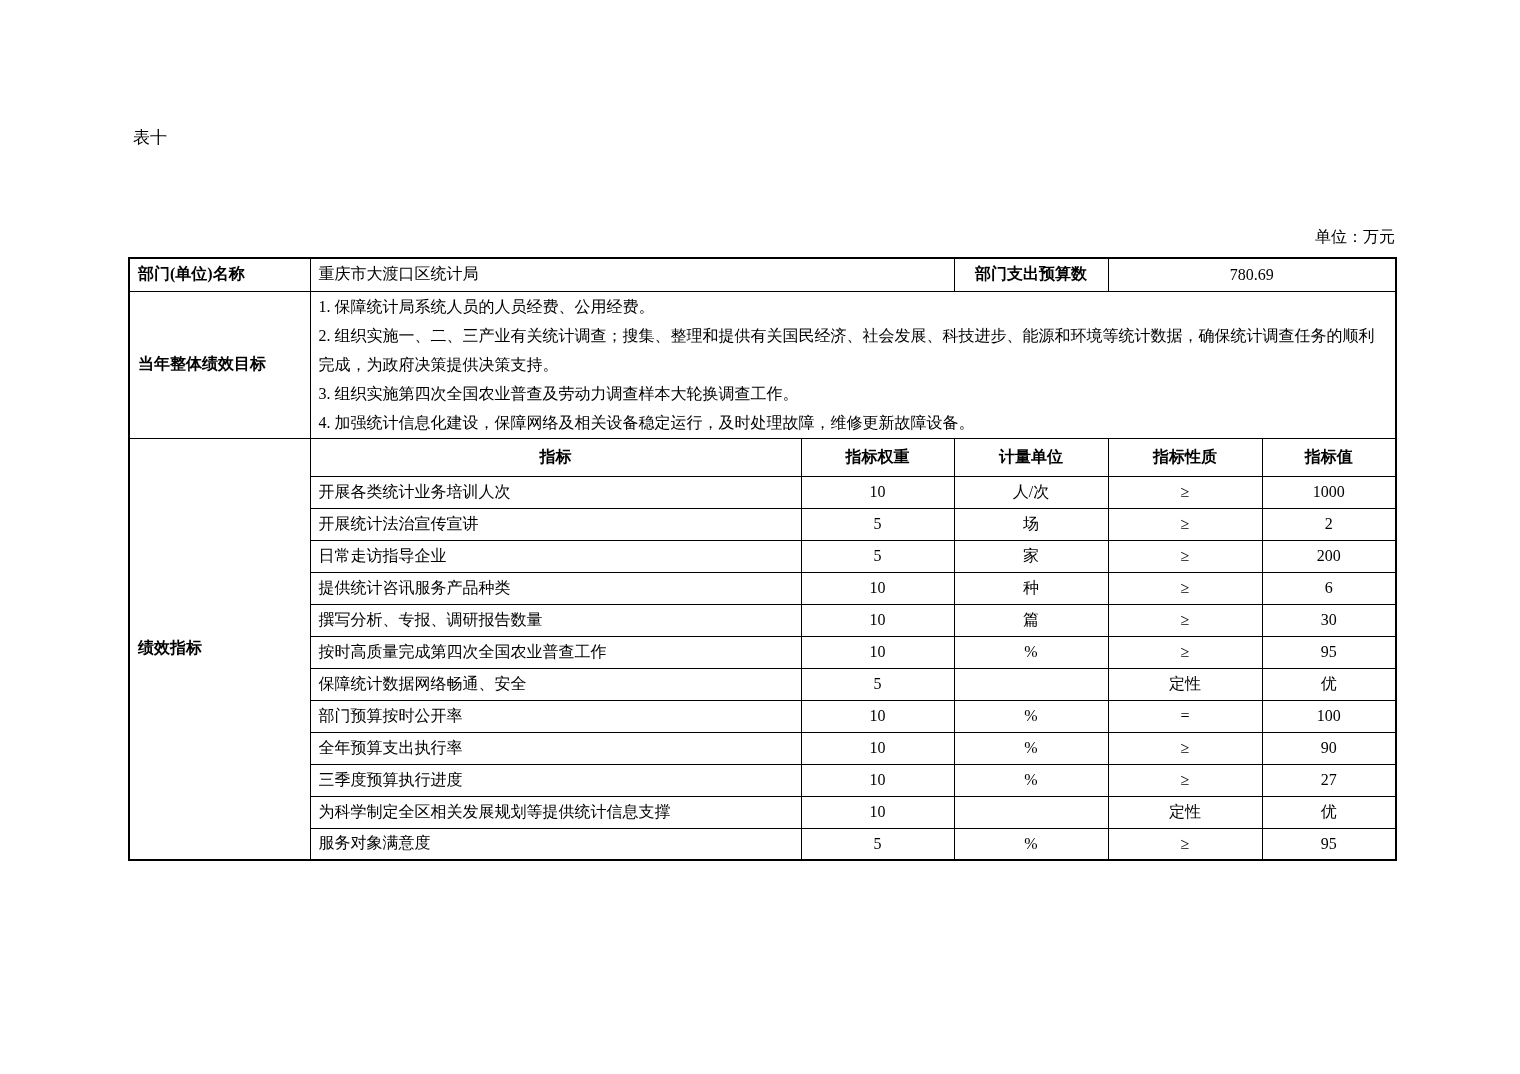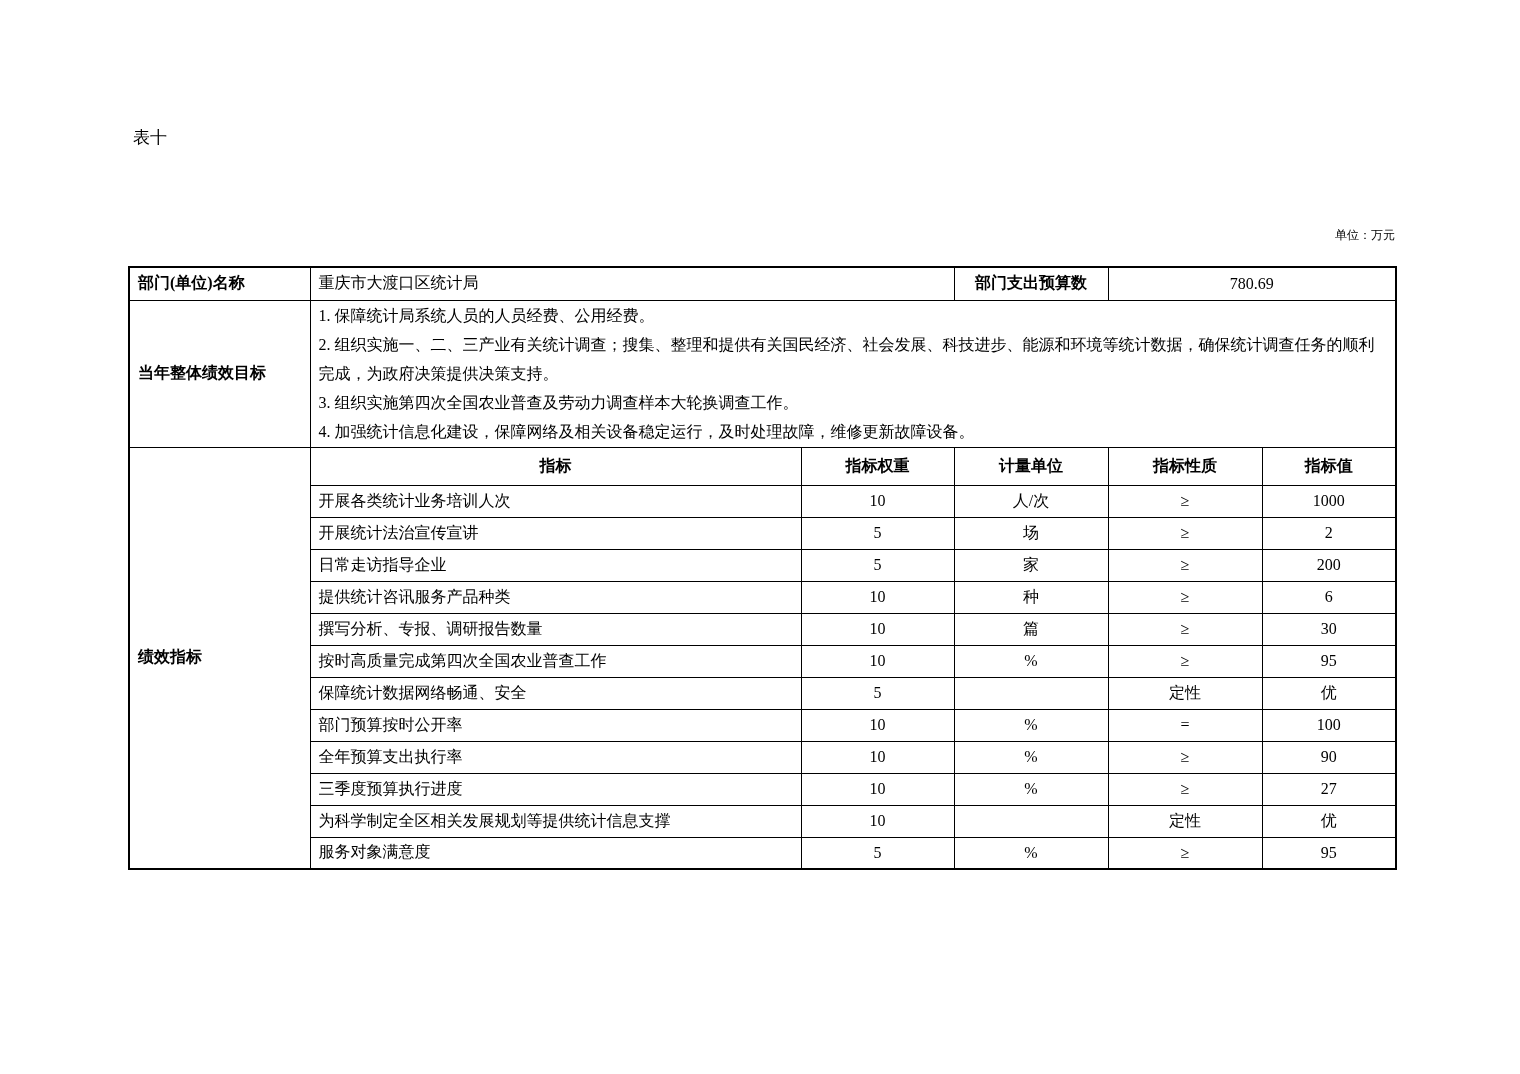--- a/index.html
+++ b/index.html
@@ -29,26 +29,26 @@
     top: 168px;
     text-align: center;
     font-size: 27px;
     font-weight: bold;
     letter-spacing: 1px;
   }
   .unit-note {
     position: absolute;
     right: 125px;
     top: 227px;
-    font-size: 12px;
+    font-size: 16px;
   }
   table.main {
     position: absolute;
     left: 128px;
-    top: 266px;
+    top: 257px;
     width: 1267px;
     border-collapse: collapse;
     table-layout: fixed;
     border: 2px solid #000000;
   }
   table.main td {
     border: 1px solid #000000;
     padding: 0 8px;
     font-size: 16px;
     vertical-align: middle;

